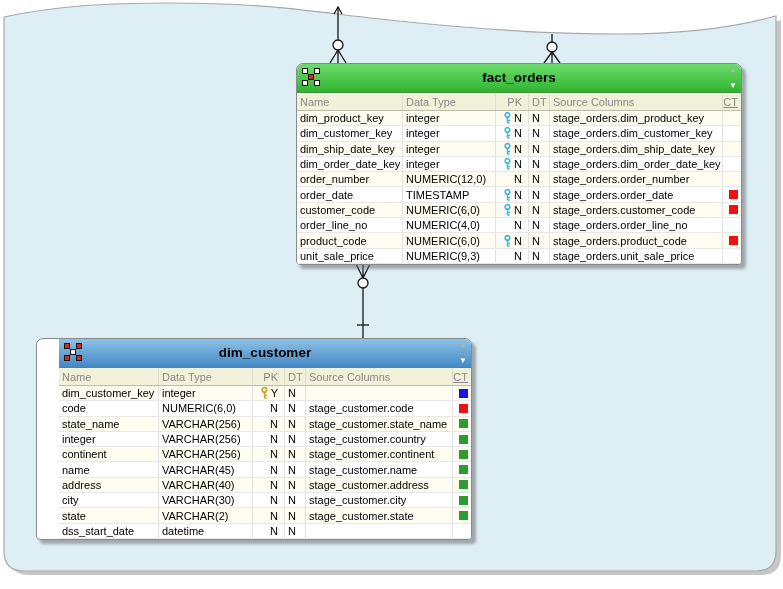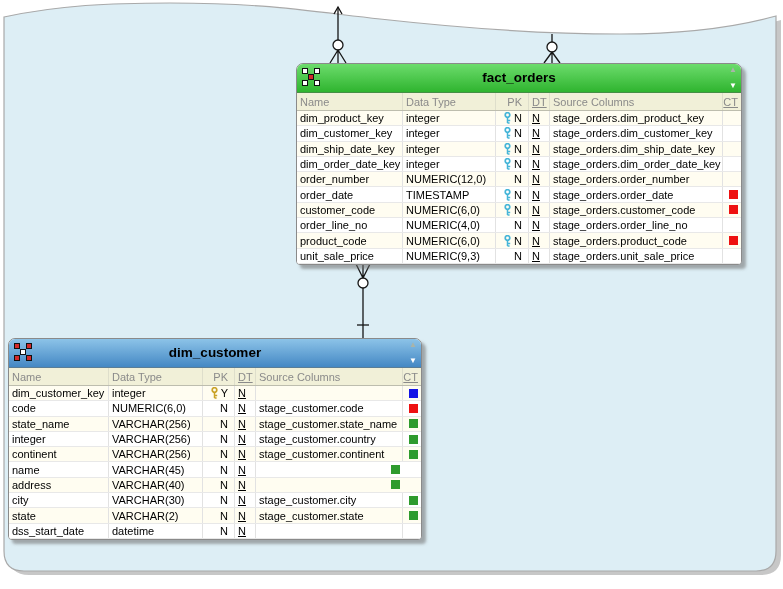--- a/index.html
+++ b/index.html
@@ -32,21 +32,21 @@
         font-size:11px;align-items:center;border-bottom:1px solid #bdbdae;}
   .row{display:grid;height:15.3px;align-items:center;background:#ffffff;
        border-bottom:1px solid #e8e8e8;box-sizing:border-box;font-size:11px;color:#000;}
   .row.odd{background:#fffdf1;}
   .cell{height:100%;display:flex;align-items:center;overflow:hidden;
         white-space:nowrap;border-right:1px solid #e2e2e2;
         padding:0 2px 0 3px;box-sizing:border-box;}
   .cols .cell{border-right:1px solid #dedecb;}
   .cell.last{border-right:none;text-decoration:underline;}
   .cell.pk{justify-content:flex-end;gap:2px;padding-right:6px;}
-  .cell.dt{padding-left:3px;text-decoration:underline;}
+  .cell.dt{padding-left:3px;}
   .cell.ct{justify-content:flex-end;padding-right:3px;}
   .ctsq{width:9px;height:9px;display:inline-block;}
   .table[data-table="0"] .cols,.table[data-table="0"] .row
       {grid-template-columns:106px 93px 33px 21px 1fr 18px;}
   .table[data-table="1"] .cols,.table[data-table="1"] .row
       {grid-template-columns:100px 94px 32px 21px 1fr 18px;}
 </style>
 </head>
 <body>
 
@@ -233,21 +233,21 @@
           <span class="cell pk">
             <span>N</span>
           </span>
           <span class="cell dt">N</span>
           <span class="cell ">stage_orders.unit_sale_price</span>
           <span class="cell ct last"></span>
         </div>
       </div>
   </div>
 
-  <div class="table" data-table="1" style="left:8px;top:338px;width:412px;">
+  <div class="table" data-table="1" style="left:36px;top:338px;width:412px;padding-left:22px;">
     <div class="thead" style="background: linear-gradient(rgb(140, 195, 232), rgb(68, 136, 196));">
       <span class="ticon dim-ic">
         <i class="sq p1"></i>
           <i class="sq p2"></i>
           <i class="sq p3"></i>
           <i class="sq p4"></i>
           <i class="sq p5"></i>
       </span>
       <span class="ttitle">dim_customer</span>
       <span class="tarrows">
@@ -328,31 +328,33 @@
             <span class="ctsq" style="background:#2e9b2e"></span>
           </span>
         </div>
         <div class="row">
           <span class="cell ">name</span>
           <span class="cell ">VARCHAR(45)</span>
           <span class="cell pk">
             <span>N</span>
           </span>
           <span class="cell dt">N</span>
+          <span class="cell ">stage_customer.name</span>
           <span class="cell ct last">
             <span class="ctsq" style="background:#2e9b2e"></span>
           </span>
         </div>
         <div class="row odd">
           <span class="cell ">address</span>
           <span class="cell ">VARCHAR(40)</span>
           <span class="cell pk">
             <span>N</span>
           </span>
           <span class="cell dt">N</span>
+          <span class="cell ">stage_customer.address</span>
           <span class="cell ct last">
             <span class="ctsq" style="background:#2e9b2e"></span>
           </span>
         </div>
         <div class="row">
           <span class="cell ">city</span>
           <span class="cell ">VARCHAR(30)</span>
           <span class="cell pk">
             <span>N</span>
           </span>

